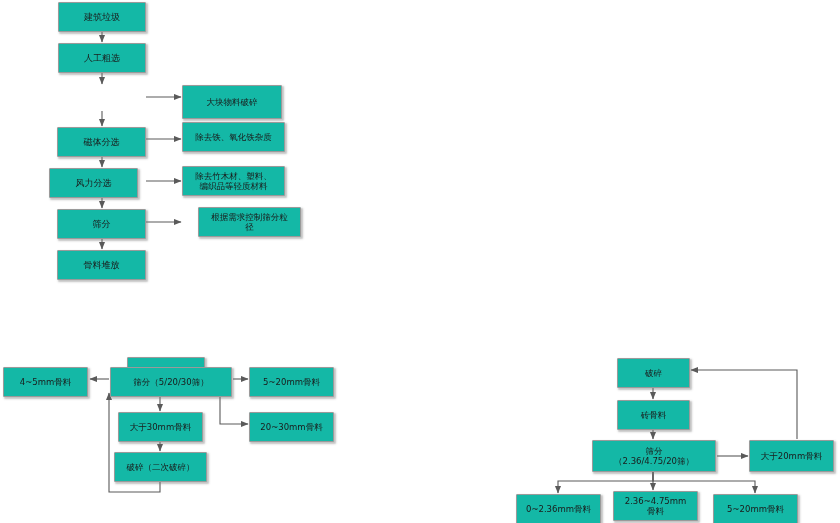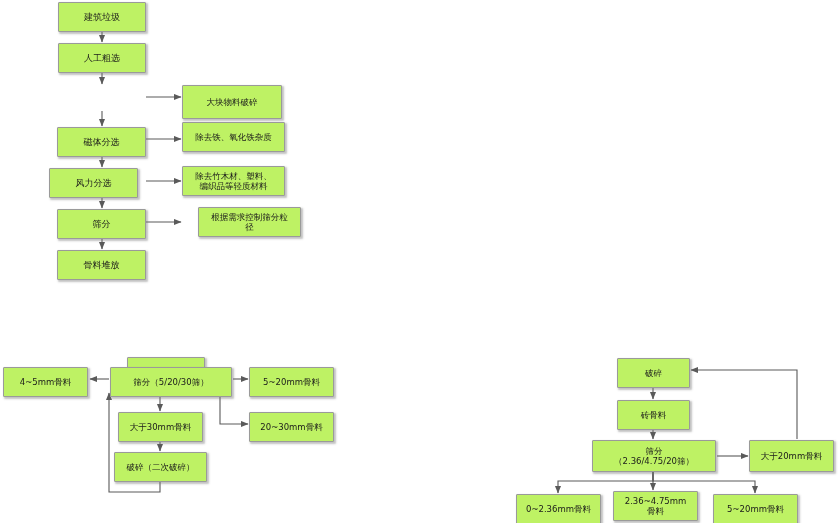--- a/index.html
+++ b/index.html
@@ -17,21 +17,21 @@
   }
   #canvas {
     position: absolute;
     left: 0; top: 0;
     width: 840px;
     height: 523px;
   }
   .node {
     position: absolute;
     box-sizing: border-box;
-    background: #bef264;
+    background: #14b8a6;
     border: 1px solid #9a9a9a;
     border-radius: 1px;
     color: #1a1a1a;
     display: flex;
     align-items: center;
     justify-content: center;
     text-align: center;
     line-height: 1.18;
     box-shadow: 1.5px 1.5px 2px rgba(120,120,120,0.45);
     padding: 14px 3px;

